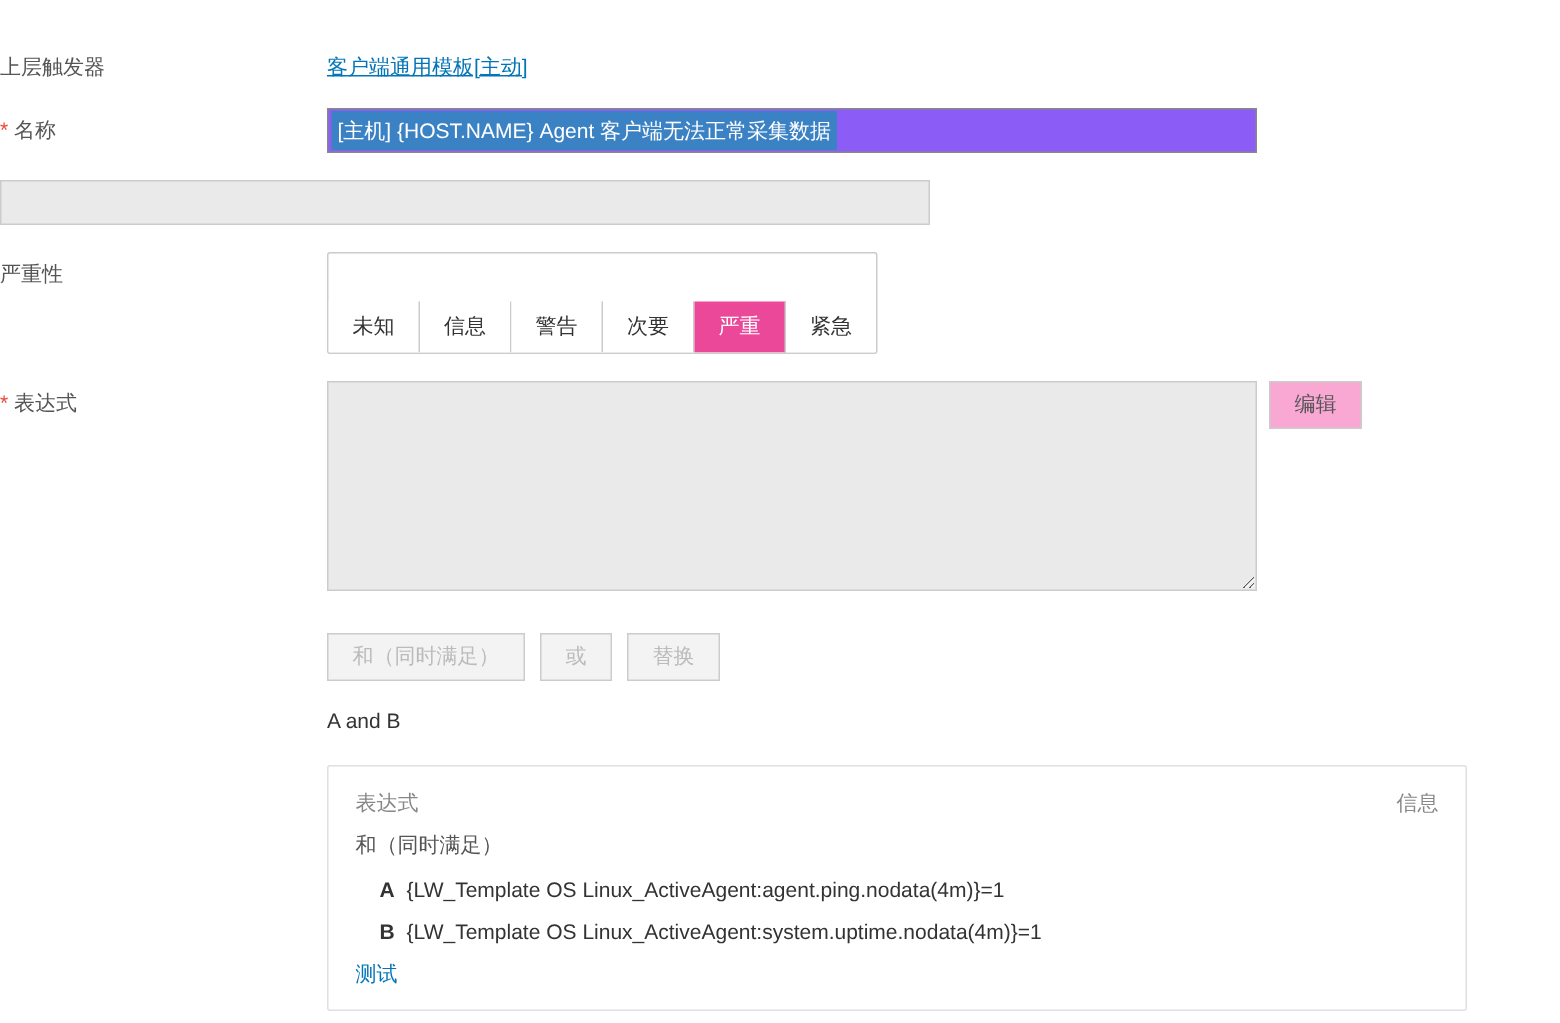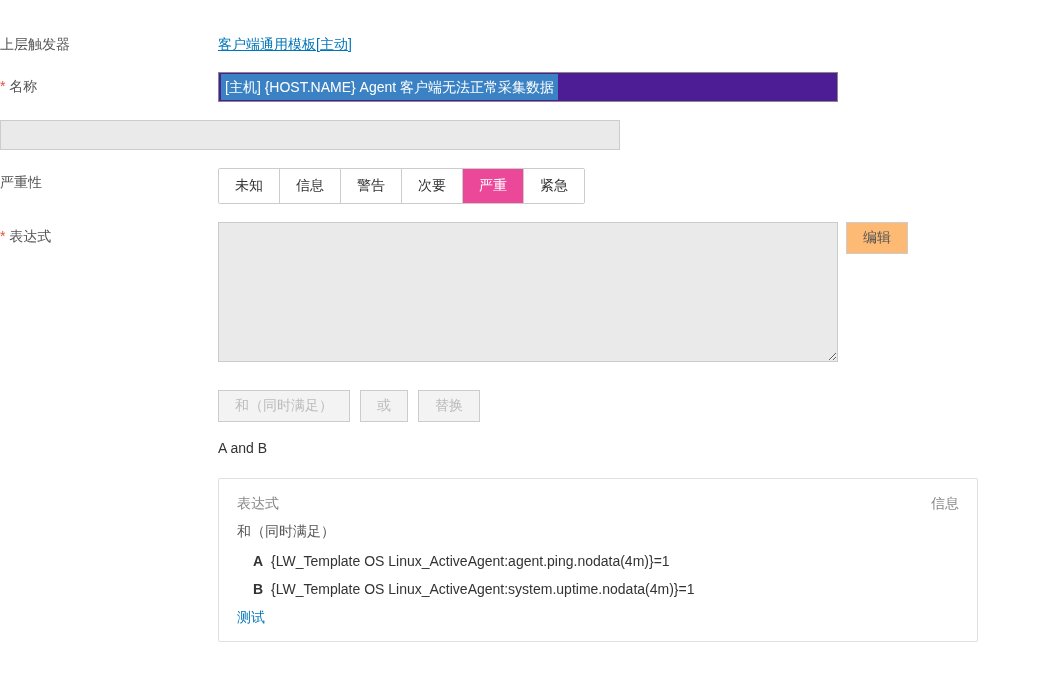--- a/index.html
+++ b/index.html
@@ -51,20 +51,21 @@
     }
     .severity-btn {
       padding: 8px 16px;
       background: #fff;
       border: none;
       border-right: 1px solid #ccc;
       cursor: pointer;
       font-size: 14px;
       color: #333;
       font-family: inherit;
+      margin-top: 32px;
     }
     .severity-btn:last-child { border-right: none; }
     .severity-btn.active {
       background: #ec4899;
       color: #fff;
     }
     .expr-row .field {
       display: flex;
       align-items: flex-start;
       gap: 8px;
@@ -75,21 +76,21 @@
       resize: both;
       border: 1px solid #ccc;
       background: #eaeaea;
       padding: 6px;
       font-family: inherit;
       font-size: 14px;
     }
     .btn {
       padding: 6px 16px;
       border: 1px solid #ccc;
-      background: #fdba74;
+      background: #f9a8d4;
       cursor: pointer;
       font-size: 14px;
       color: #555;
       font-family: inherit;
     }
     .btn.disabled {
       background: #f3f3f3;
       color: #bbb;
       cursor: not-allowed;
     }
@@ -136,21 +137,21 @@
       padding:3px 4px;
       line-height:20px;
     }
     .name-box {
       width: 620px;
       height: 30px;
       border: 1px solid #888;
       padding: 1px 2px;
       display:flex;
       align-items:center;
-      background:#4c1d95;
+      background:#8b5cf6;
     }
   </style>
 </head>
 <body>
 
 <div class="form-row">
   <div class="label">上层触发器</div>
   <div class="field">
     <a href="#" class="link-text">客户端通用模板[主动]</a>
   </div>

